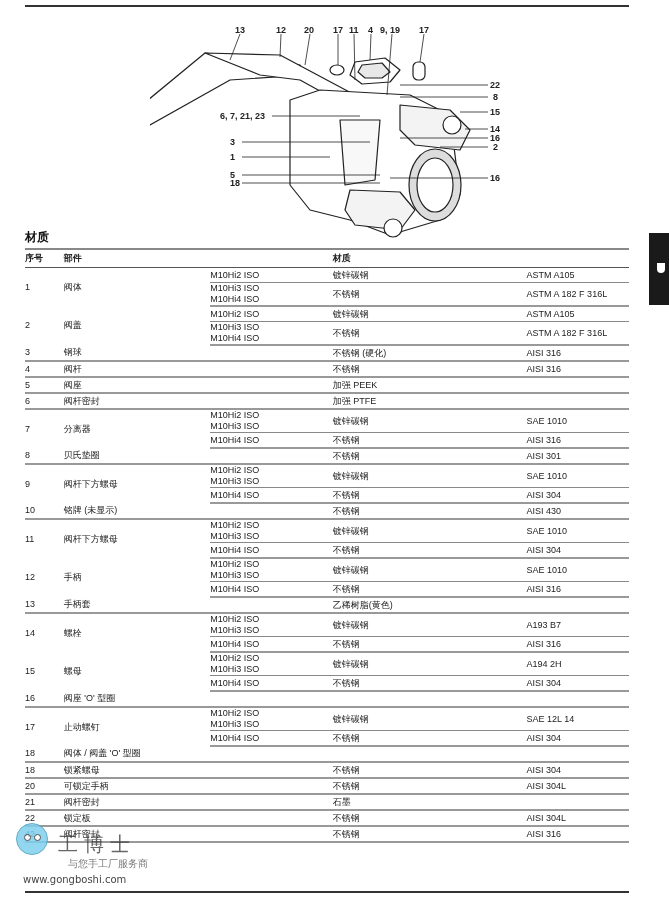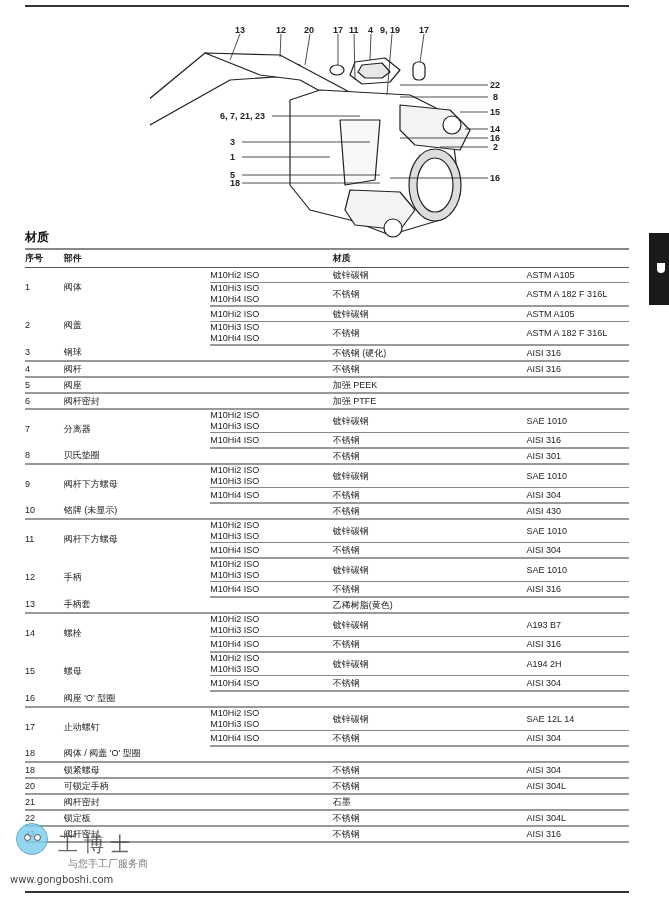--- a/index.html
+++ b/index.html
@@ -23,21 +23,21 @@
   tr.grp-end td { border-bottom:2px solid #999; }
   tr.sub-sep td.sub { border-bottom:1.5px solid #888; }
   td.cell { height:14px; }
   .twoline { height:24px; }
   .model-line { display:block; }
   .watermark { position:absolute; left:8px; top:815px; width:140px; height:75px; pointer-events:none; }
   .wm-face { position:absolute; left:8px; top:8px; width:30px; height:30px; border-radius:50%; background:#7fd0ee; border:1px solid #4a9fc0; opacity:0.85; }
   .wm-eye { position:absolute; top:10px; width:5px; height:5px; background:#fff; border-radius:50%; border:1px solid #333; }
   .wm-text { position:absolute; left:50px; top:16px; font-size:20px; color:#333; opacity:0.75; letter-spacing:6px; font-family:"DejaVu Serif", serif; }
   .wm-sub { position:absolute; left:60px; top:42px; font-size:10px; color:#555; opacity:0.8; }
-  .wm-url { position:absolute; left:2px; top:59px; font-size:10px; color:#444; font-family:"DejaVu Sans", sans-serif;text-align:right; }
+  .wm-url { position:absolute; left:15px; top:59px; font-size:10px; color:#444; font-family:"DejaVu Sans", sans-serif;text-align:right; }
   .bottom-rule { position:absolute; left:25px; top:891px; width:604px; height:2px; background:#333; }
 </style>
 </head>
 <body>
 
 <div class="top-rule"></div>
 
 <div class="diagram">
   <svg viewBox="0 0 360 222" xmlns="http://www.w3.org/2000/svg">
 

